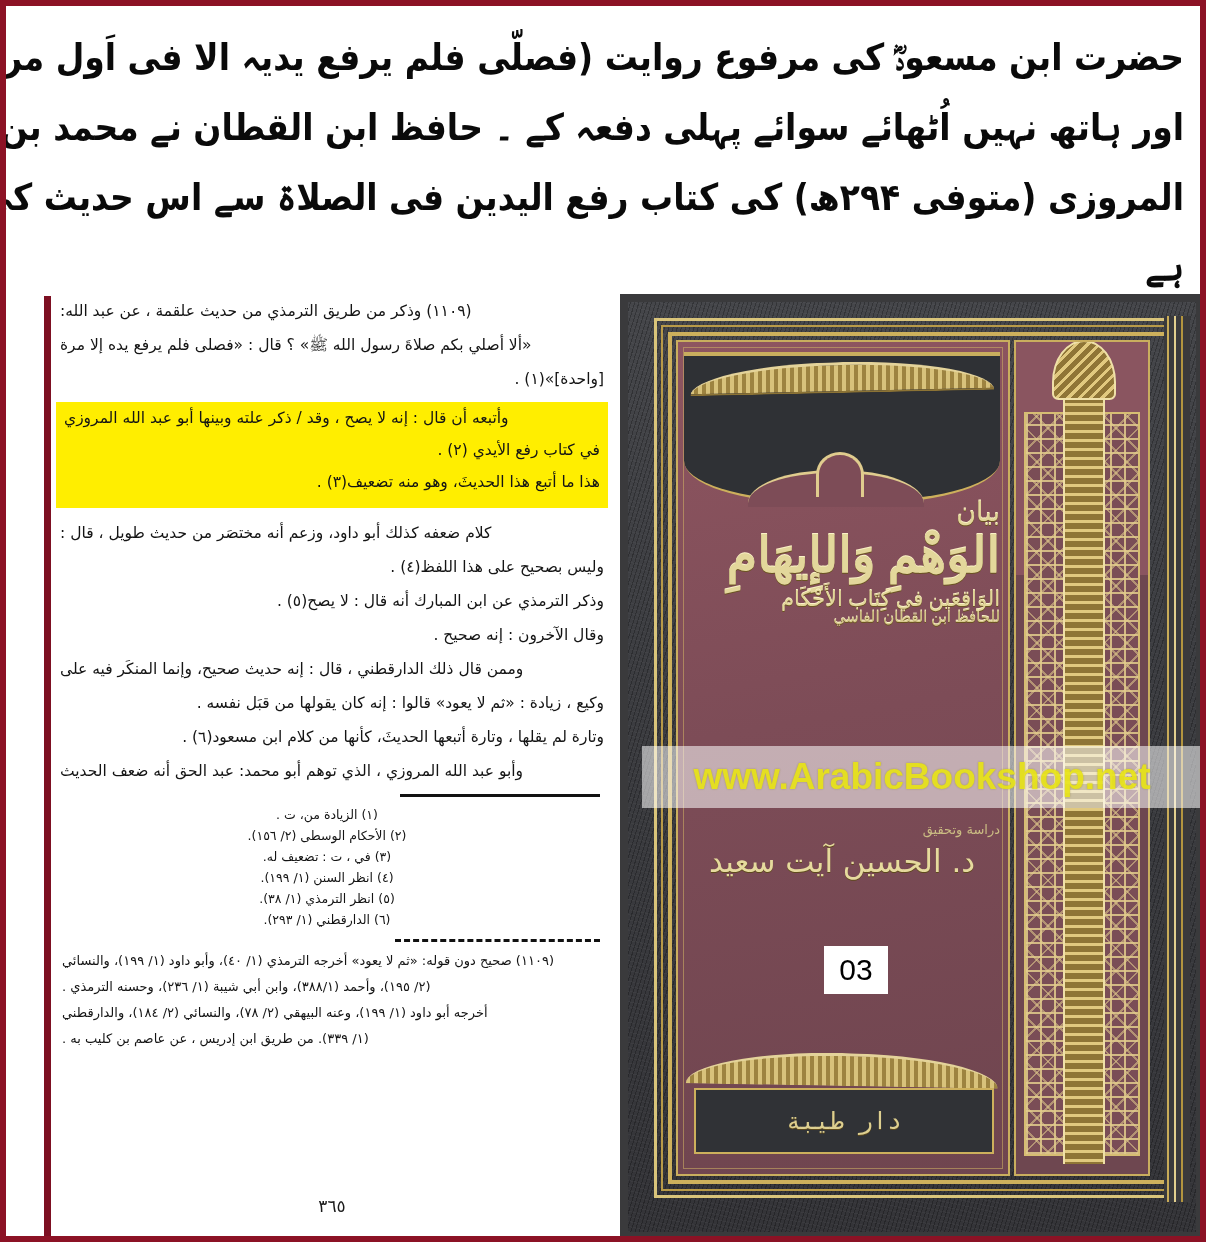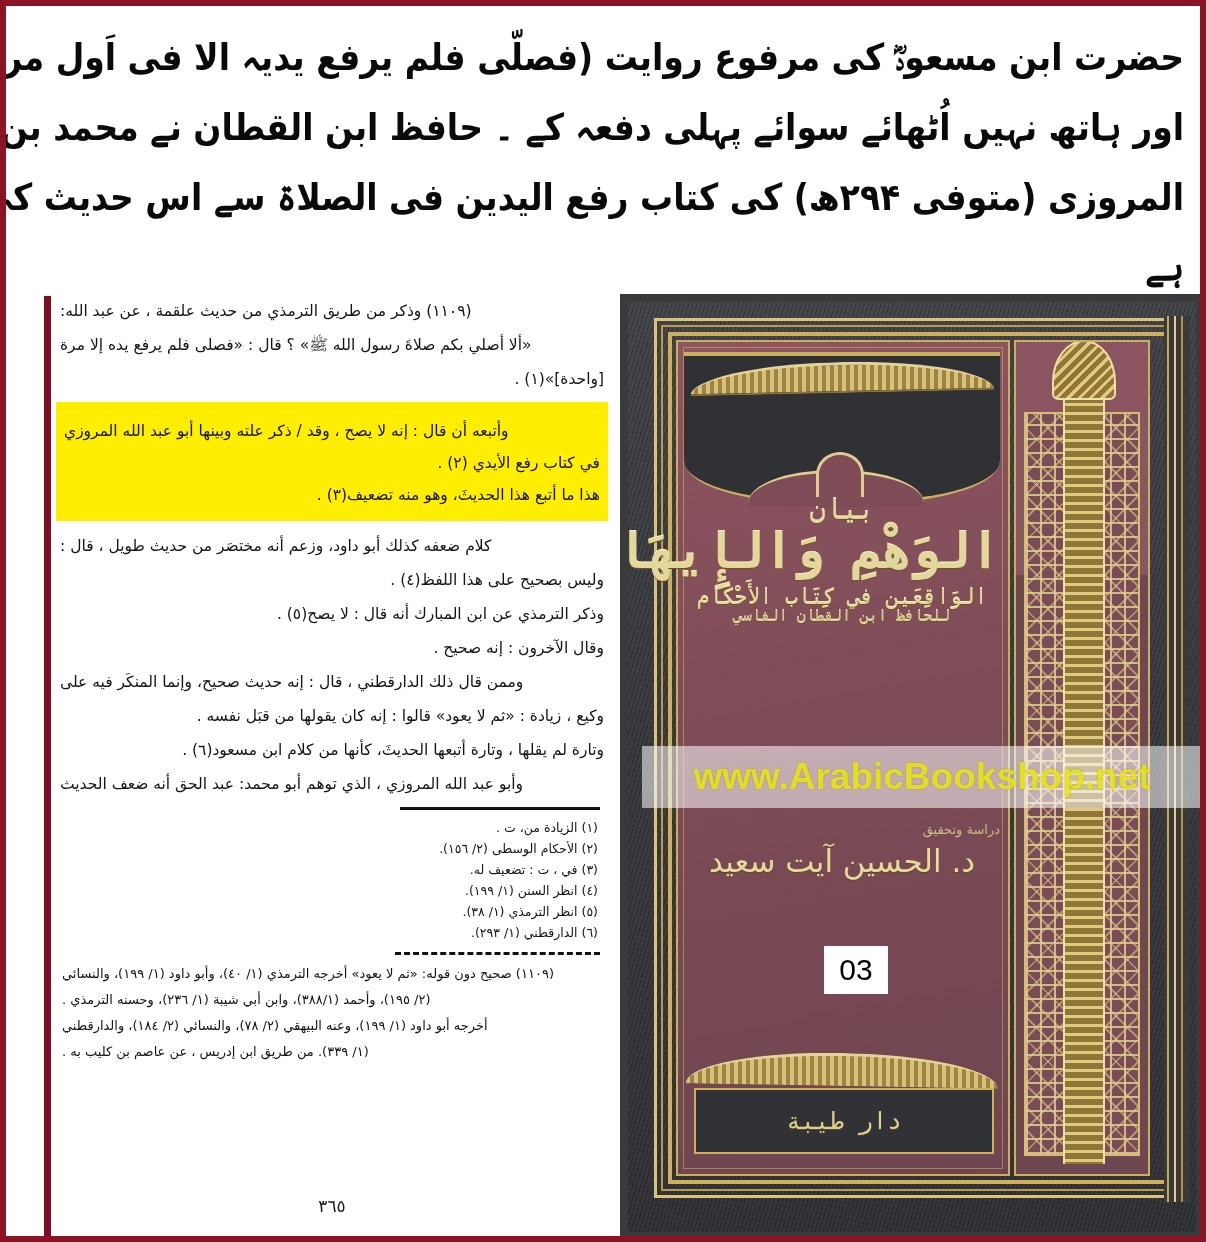--- a/index.html
+++ b/index.html
@@ -95,21 +95,21 @@
     line-height: 30px;
     text-align: justify;
     text-align-last: left;
     margin: 0 0 4px 0;
     padding: 0 4px;
   }
   .ar-para.right-last  { text-align-last: right; }
 
   #hl-block {
     background: #ffee00;
-    padding: 14px 4px 9px 4px;
+    padding: 1px 4px 9px 4px;
     margin: 8px 0 10px 0;
   }
   #hl-block .ar-para { margin-bottom: 2px; }
 
   .fn-rule-solid {
     width: 200px;
     height: 3px;
     background: #111;
     margin: 8px 8px 7px auto;
   }
@@ -123,21 +123,21 @@
     list-style: none;
     margin: 0;
     padding: 0 10px 0 0;
   }
   .fn-item {
     font-family: "DejaVu Sans", "Liberation Sans", sans-serif;
     font-size: 12.5px;
     line-height: 21px;
     direction: rtl;
     unicode-bidi: isolate;
-    text-align: right;
+    text-align: center;
     color: #141414;
     white-space: nowrap;
   }
   .fn-long {
     font-family: "DejaVu Sans", "Liberation Sans", sans-serif;
     font-size: 13px;
     line-height: 26px;
     direction: rtl;
     unicode-bidi: isolate;
     text-align: justify;
@@ -270,27 +270,28 @@
   
   #cover-title-wrap {
     position: absolute;
     left: 56px;
     top: 196px;
     width: 316px;
     text-align: center;
     direction: rtl;
   }
   .ct {
-    font-family: Liberation Mono, monospace;
+    font-family: Liberation Serif, serif;
     color: #e3d79b;
     text-shadow: 0 1px 0 #6a5420, 0 -1px 0 #fbf3c8;
     direction: rtl;
     unicode-bidi: isolate;
     line-height: 1.05;
     white-space: nowrap;
+    text-align: right;
   }
   #ct-bayan   { font-size: 27px; letter-spacing: 1px; margin-bottom: 4px; }
   #ct-main    { font-size: 49px; font-weight: bold; letter-spacing: -1px; margin: 4px 0 6px 0; }
   #ct-sub     { font-size: 21px; }
   #ct-author  { font-size: 15px; color: #d7c88c; }
   
   #editor-wrap {
     position: absolute;
     left: 56px;
     top: 520px;

